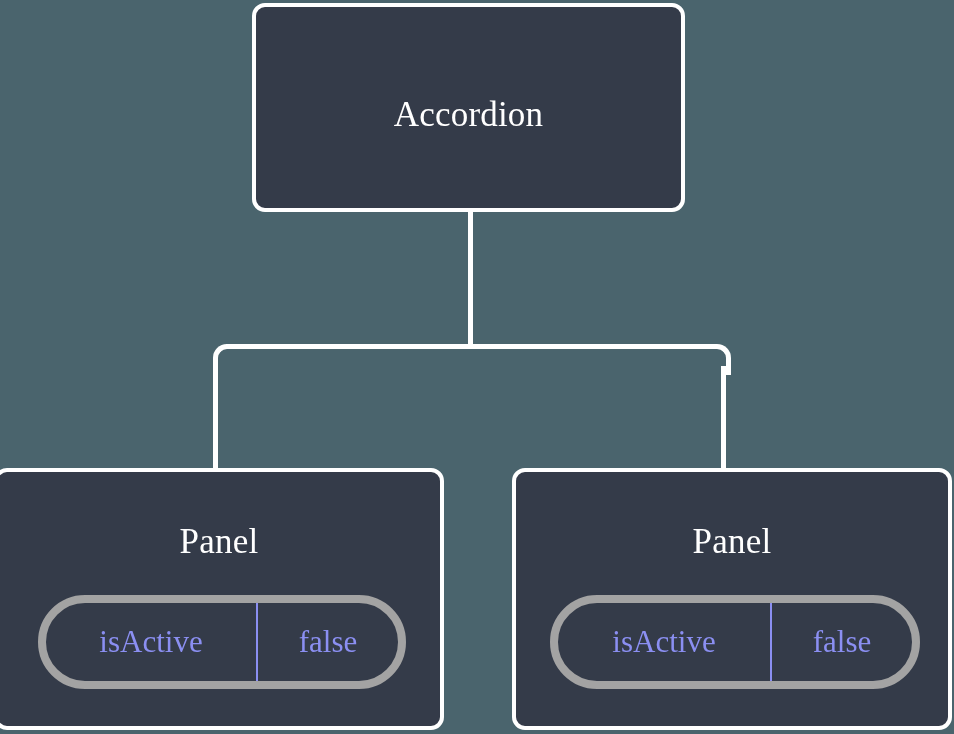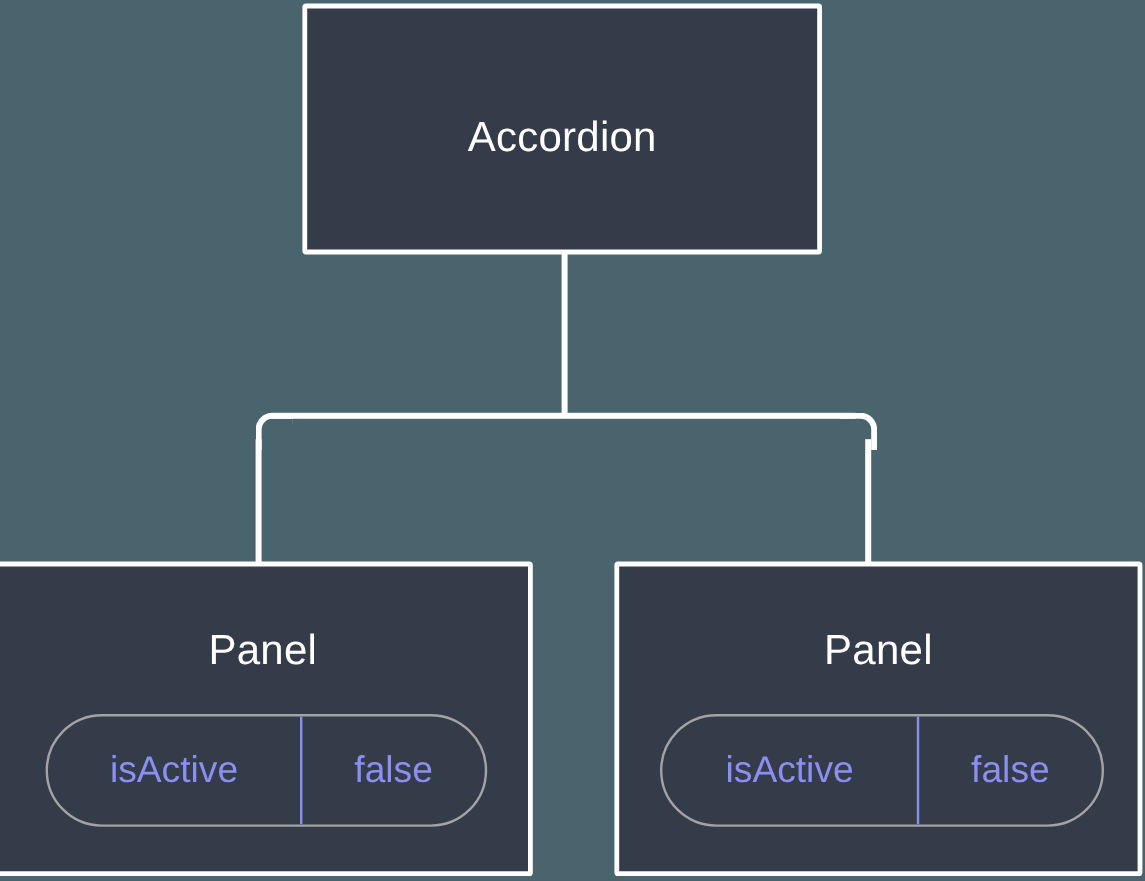--- a/index.html
+++ b/index.html
@@ -27,41 +27,42 @@
     border-style: solid;
     background: transparent;
   }
 
   
   .node {
     position: absolute;
     box-sizing: border-box;
     background: #343b49;
     border: 4px solid #ffffff;
-    border-radius: 3px;
+    border-radius: 13px;
+    font-family: Liberation Serif, serif;
   }
   .node-title {
     position: absolute;
     left: 0;
     right: 0;
     text-align: center;
     color: #ffffff;
     font-size: 35px;
     font-weight: 400;
     letter-spacing: 0.2px;
     white-space: nowrap;
   }
 
   
   .pill {
     position: absolute;
     box-sizing: border-box;
     display: flex;
     align-items: stretch;
-    border: 2px solid #a3a3a3;
+    border: 8px solid #a3a3a3;
     border-radius: 999px;
     background: transparent;
     overflow: hidden;
   }
   .pill-key,
   .pill-val {
     display: flex;
     align-items: center;
     justify-content: center;
     color: #8b8ff2;

